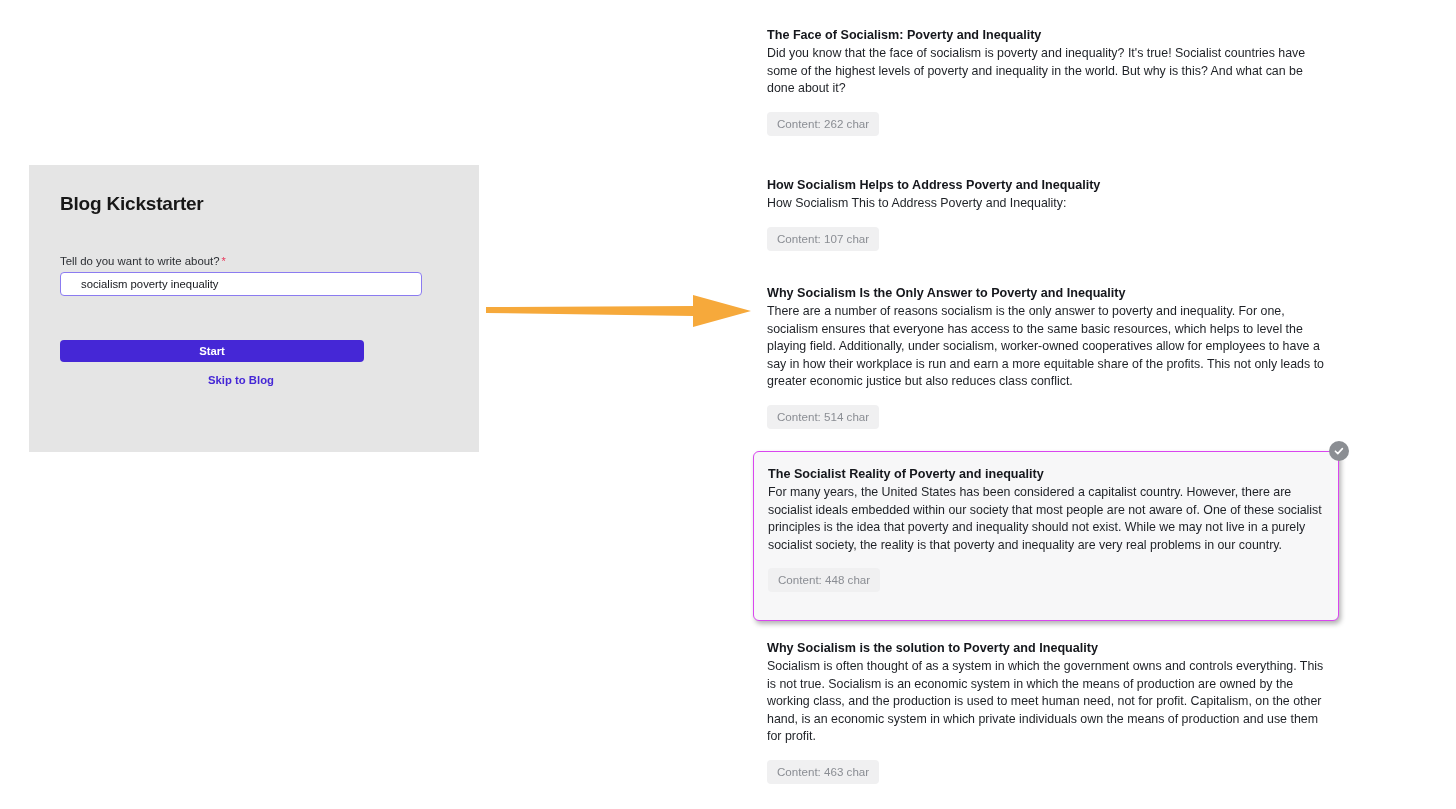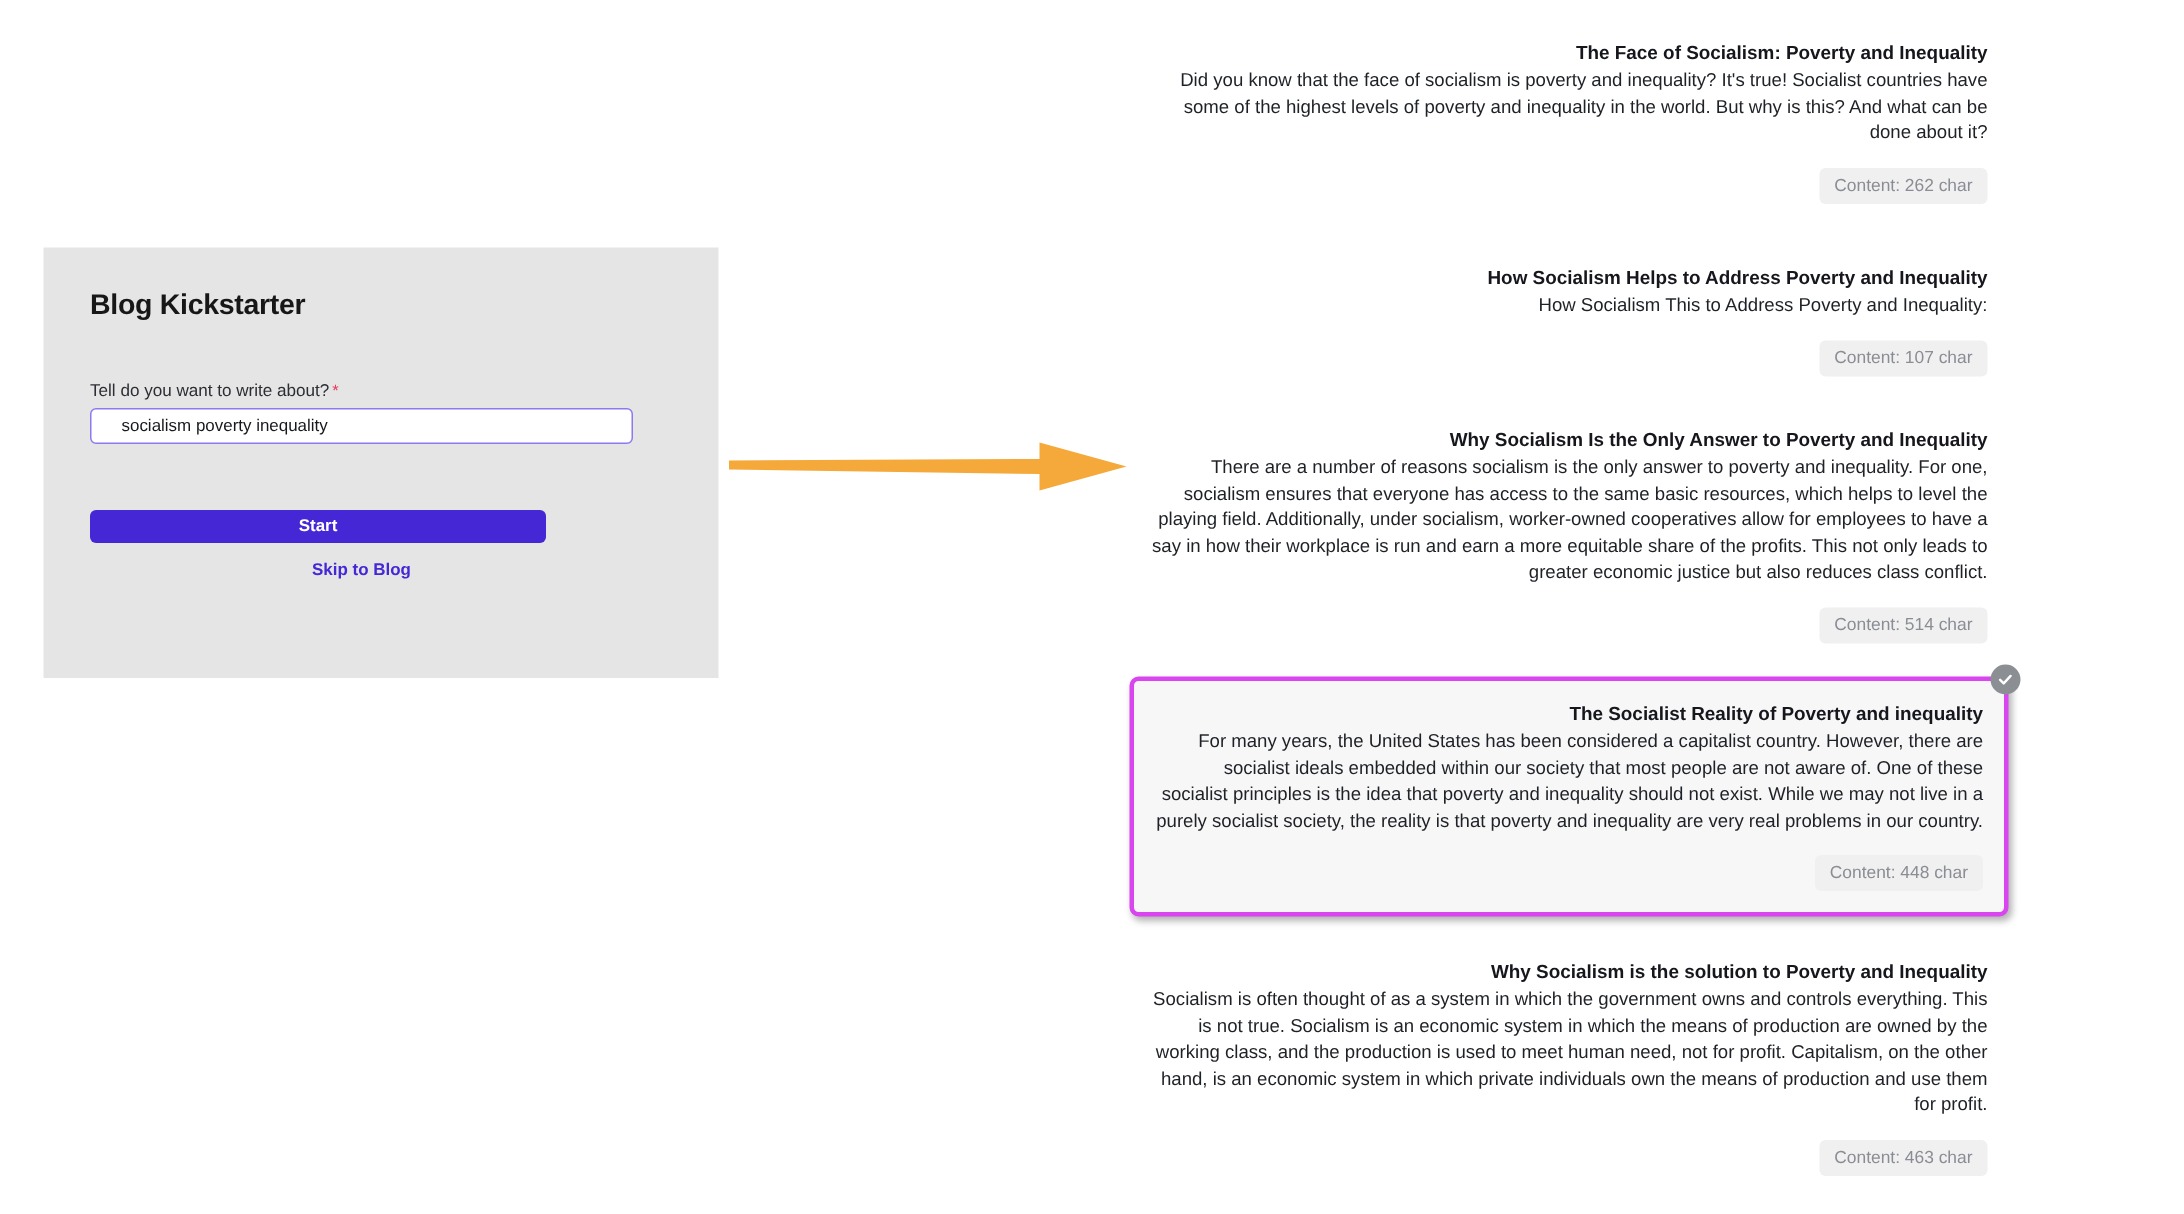--- a/index.html
+++ b/index.html
@@ -110,21 +110,20 @@
   #results-list {
     position: absolute;
     left: 753px;
     top: 0px;
     width: 600px;
     height: 809px;
   }
   .result-item {
     position: relative;
     box-sizing: border-box;
-    text-align: right;
   }
   .result-item.plain {
     padding: 0 0 0 14px;
     margin-bottom: 0;
   }
   .result-title {
     font-size: 12.6px;
     font-weight: bold;
     color: #15171c;
     line-height: 17px;
@@ -143,23 +142,23 @@
     border-radius: 4px;
     padding: 5px 10px 6px 10px;
     font-size: 11.6px;
     color: #8a8d93;
     line-height: 13px;
   }
 
   
   .result-item.selected {
     background: #f7f7f8;
-    border: 3px solid #d946ef;
+    border: 1px solid #d946ef;
     border-radius: 6px;
-    padding: 14px 14px 14px 14px;
+    padding: 14px 14px 28px 14px;
     box-shadow: 2px 3px 5px rgba(0,0,0,0.30);
   }
   .select-badge {
     position: absolute;
     right: -11px;
     top: -11px;
     width: 20px;
     height: 20px;
     border-radius: 50%;
     background: #8b8e93;

